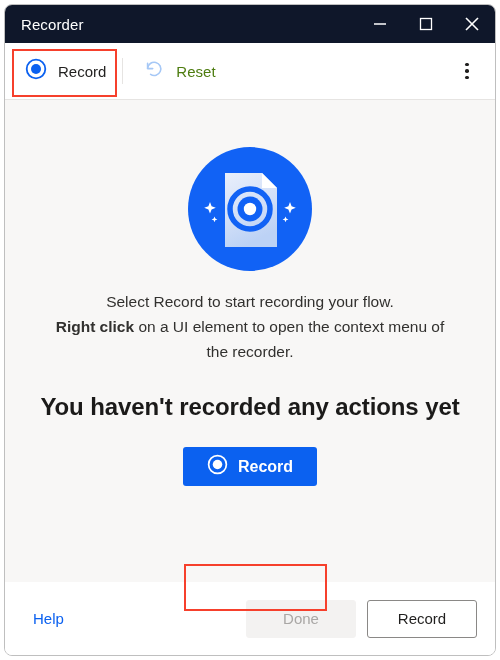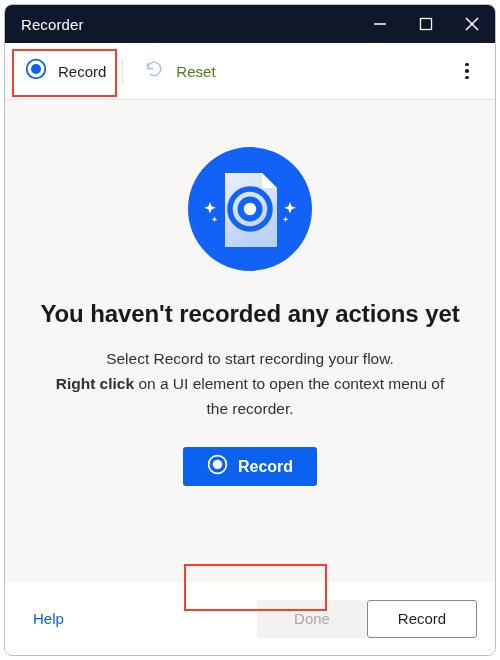--- a/index.html
+++ b/index.html
@@ -176,20 +176,21 @@
   #help-link {
     color: #0b61f0;
     font-size: 15px;
     margin-left: 10px;
     cursor: default;
   }
   #footer-actions {
     margin-left: auto;
     display: flex;
     align-items: flex-start;
+    gap: 11px;
   }
   .fbtn {
     height: 38px;
     min-width: 110px;
     border-radius: 3px;
     display: flex;
     align-items: center;
     justify-content: center;
     font-size: 15px;
     box-sizing: border-box;
@@ -300,26 +301,26 @@
 
         <path d="M37 26 L74 26 L89 41 L89 100 L37 100 Z" fill="url(#pageGrad)"></path>
         <path d="M74 26 L89 41 L74 41 Z" fill="#ffffff"></path>
 
         <circle cx="62" cy="62" r="20" fill="none" stroke="#1162f5" stroke-width="5.5"></circle>
         <circle cx="62" cy="62" r="12.5" fill="#1162f5"></circle>
         <circle cx="62" cy="62" r="6.2" fill="#ffffff"></circle>
       </svg>
     </div>
 
-    <div id="headline">You haven't recorded any actions yet</div>
-
     <div id="subtext">
       <span>Select Record to start recording your flow.</span><br>
       <b>Right click</b><span> on a UI element to open the context menu of the recorder.</span>
     </div>
+
+    <div id="headline">You haven't recorded any actions yet</div>
 
     <div id="record-button">
       <span>
         <svg width="21" height="21" viewBox="0 0 22 22">
           <circle cx="11" cy="11" r="9.3" fill="none" stroke="#ffffff" stroke-width="1.8"></circle>
           <circle cx="11" cy="11" r="5" fill="#ffffff"></circle>
         </svg>
       </span>
       <span class="btn-label">Record</span>
     </div>

